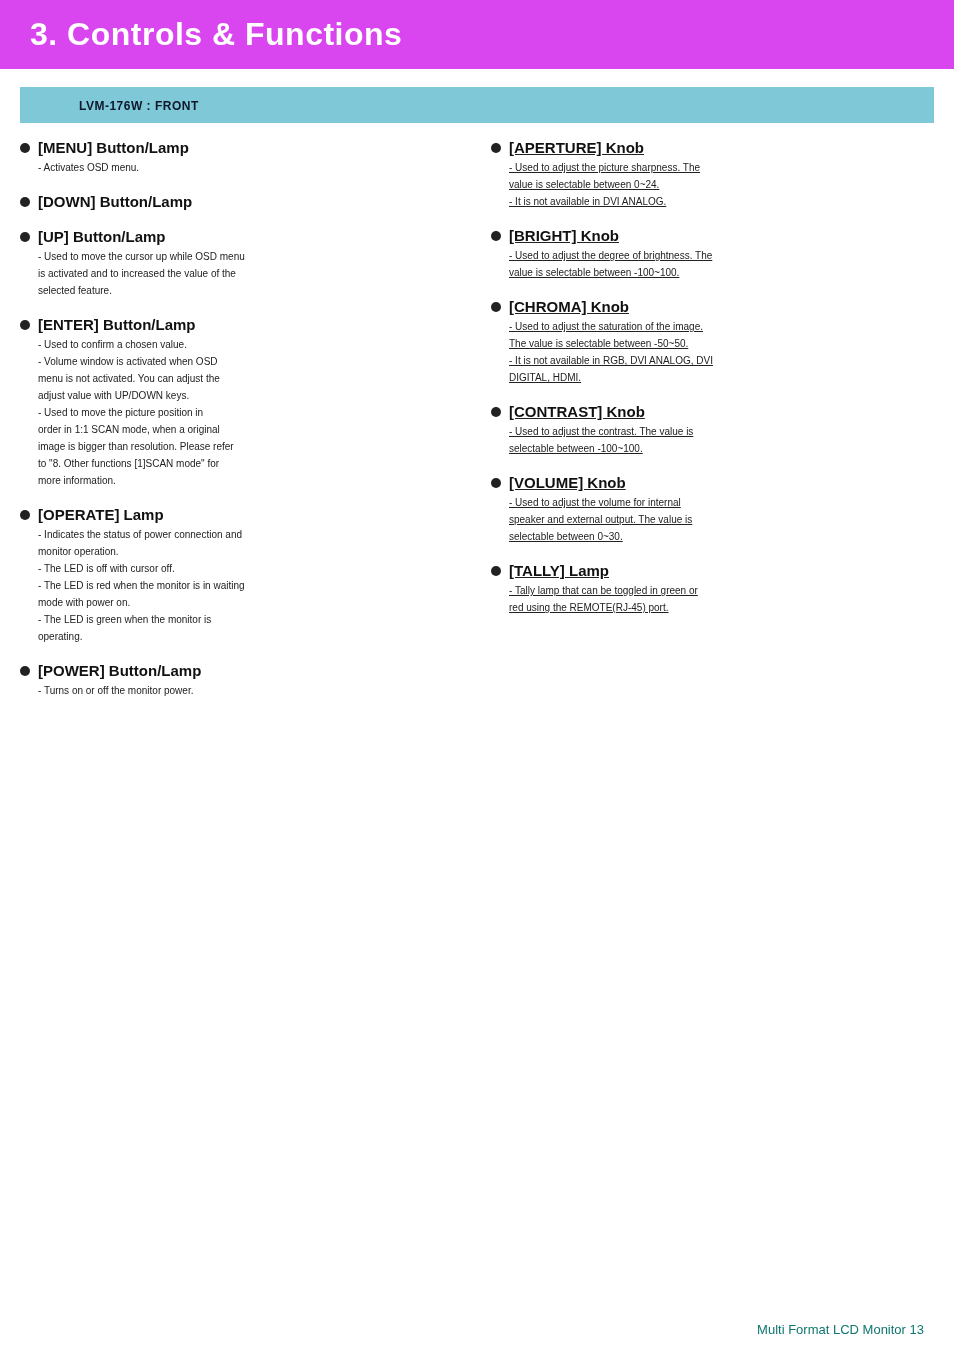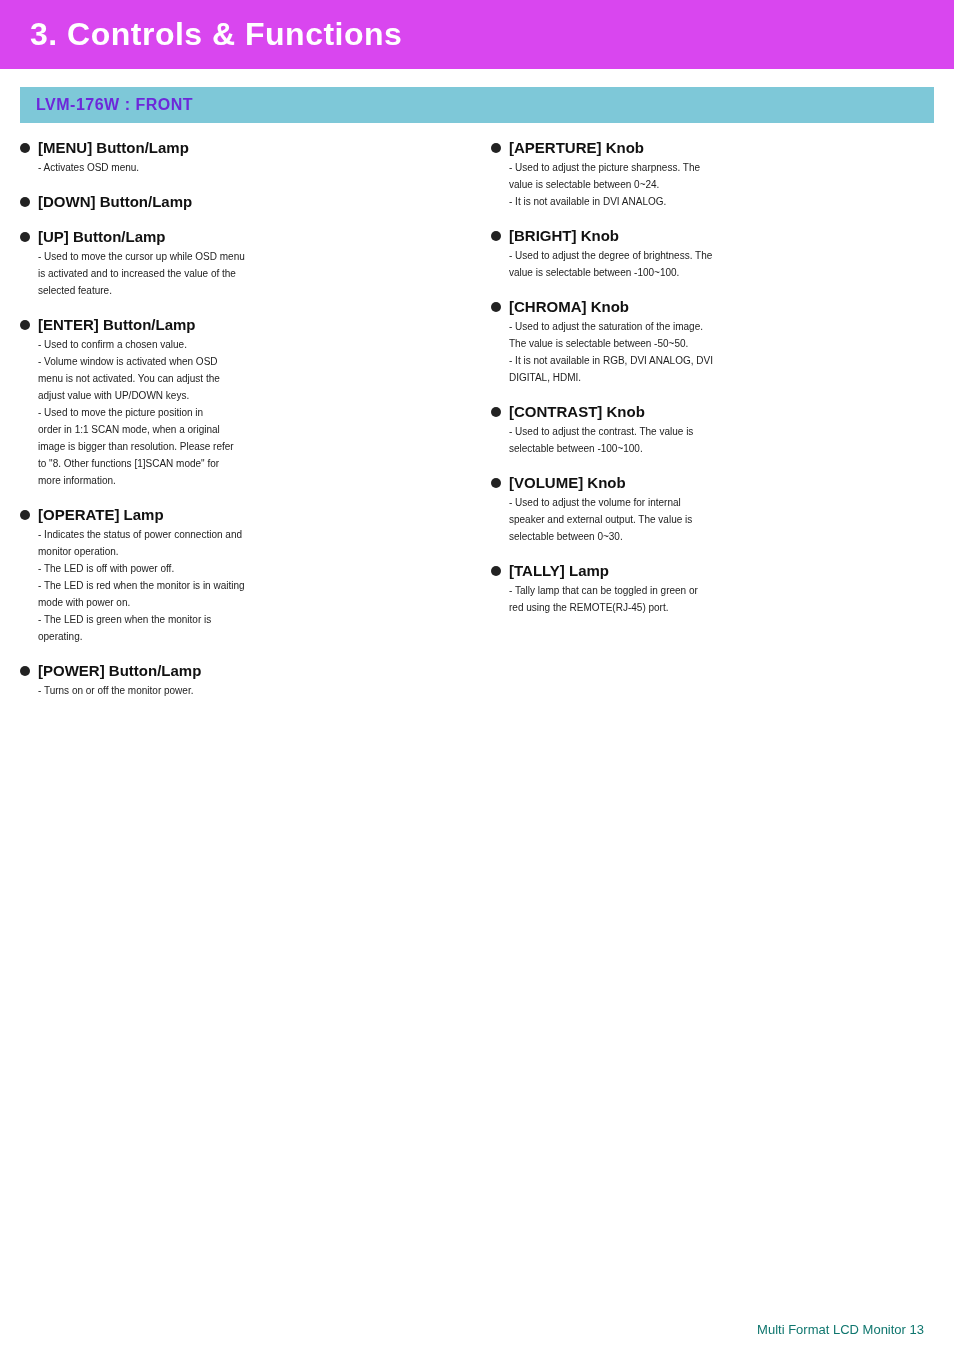--- a/index.html
+++ b/index.html
@@ -18,41 +18,43 @@
     }
 
     .page-title {
       color: #ffffff;
       font-size: 32px;
       font-weight: bold;
       letter-spacing: 0.5px;
     }
 
     .section-title {
-      font-size: 16px;
+      font-size: 12px;
       font-weight: bold;
-      color: #6d28d9;
+      color: #0f172a;
       letter-spacing: 0.5px;
+      margin-left: 43px;
     }
 
     .content-area {
       display: flex;
       flex-direction: row;
       padding: 0 20px;
       gap: 8px;
     }
 
     .left-column {
       flex: 1;
       padding-right: 10px;
     }
 
     .right-column {
       flex: 1;
       padding-left: 10px;
+      text-decoration: underline;
     }
 
     .item-block {
       margin-bottom: 18px;
     }
 
     .item-header {
       display: flex;
       align-items: flex-start;
       margin-bottom: 4px;
@@ -164,21 +166,21 @@
           </div>
         </div>
         <div class="item-block">
           <div class="item-header">
             <span class="bullet"></span>
             <span class="item-title">[OPERATE] Lamp</span>
           </div>
           <div class="item-desc">
             <p>- Indicates the status of power connection and</p>
             <p>  monitor operation.</p>
-            <p>- The LED is off with power off.</p>
+            <p>- The LED is off with cursor off.</p>
             <p>- The LED is red when the monitor is in waiting</p>
             <p>  mode with power on.</p>
             <p>- The LED is green when the monitor is</p>
             <p>  operating.</p>
           </div>
         </div>
         <div class="item-block">
           <div class="item-header">
             <span class="bullet"></span>
             <span class="item-title">[POWER] Button/Lamp</span>

